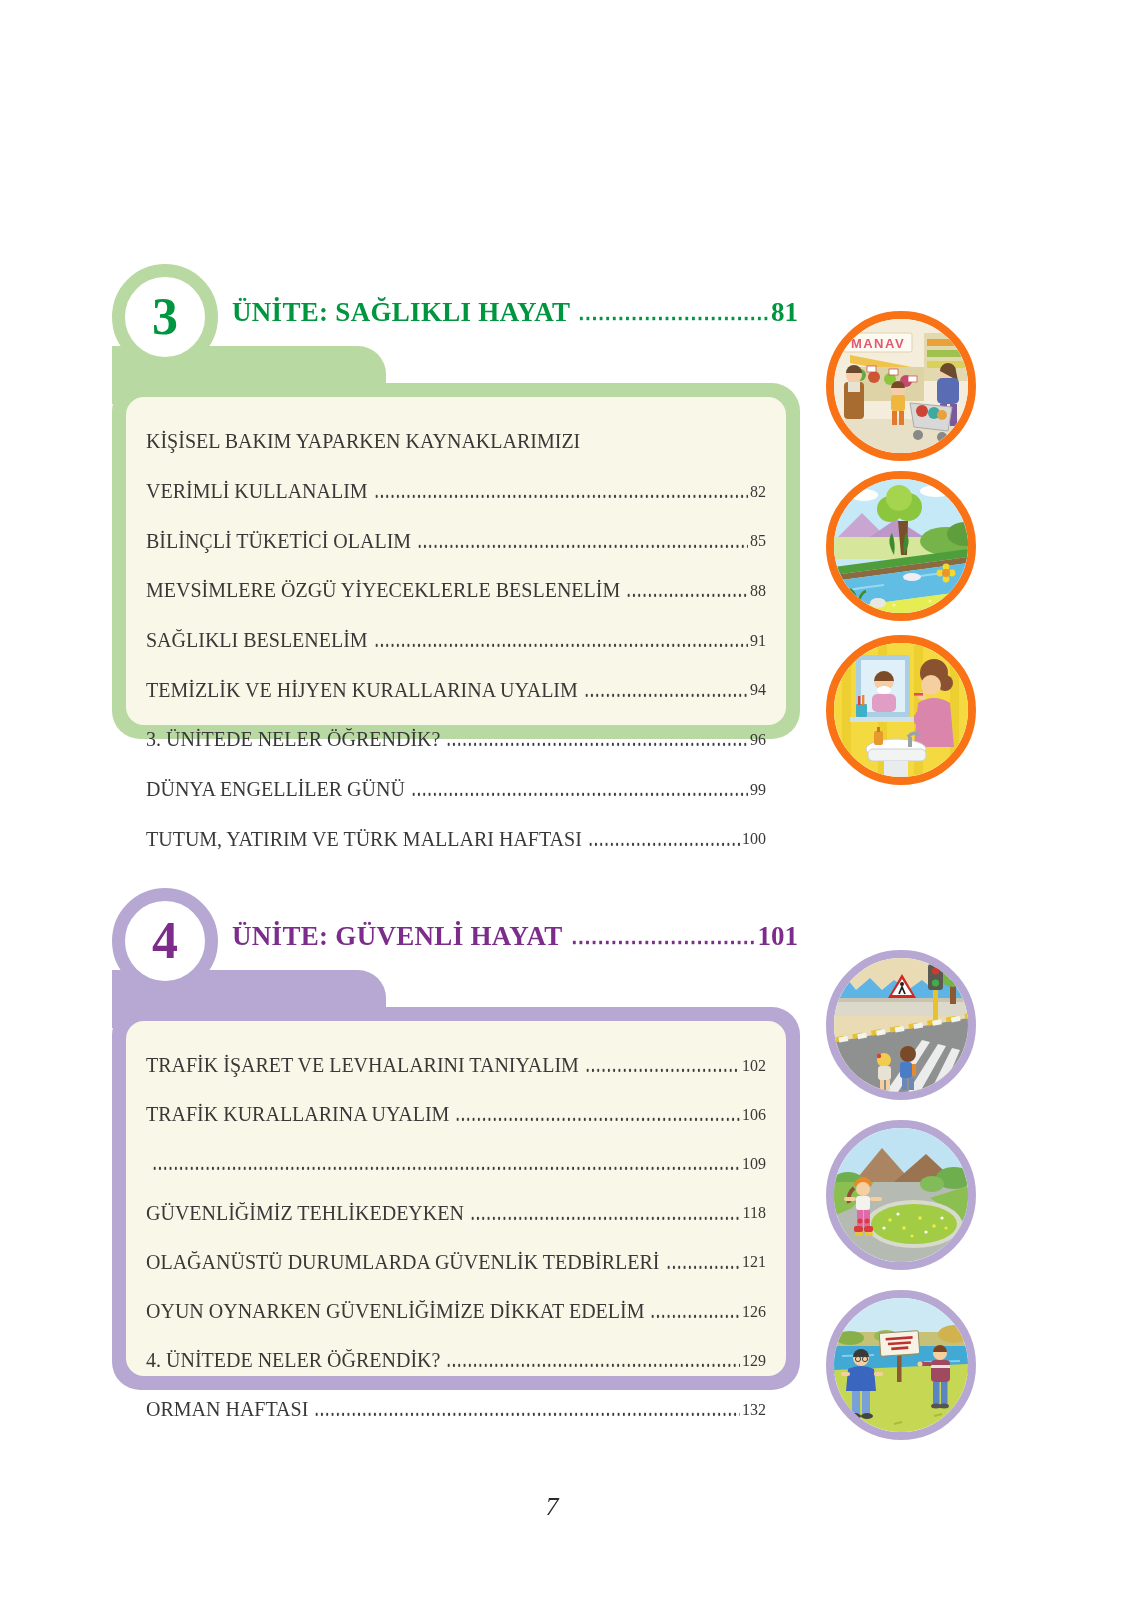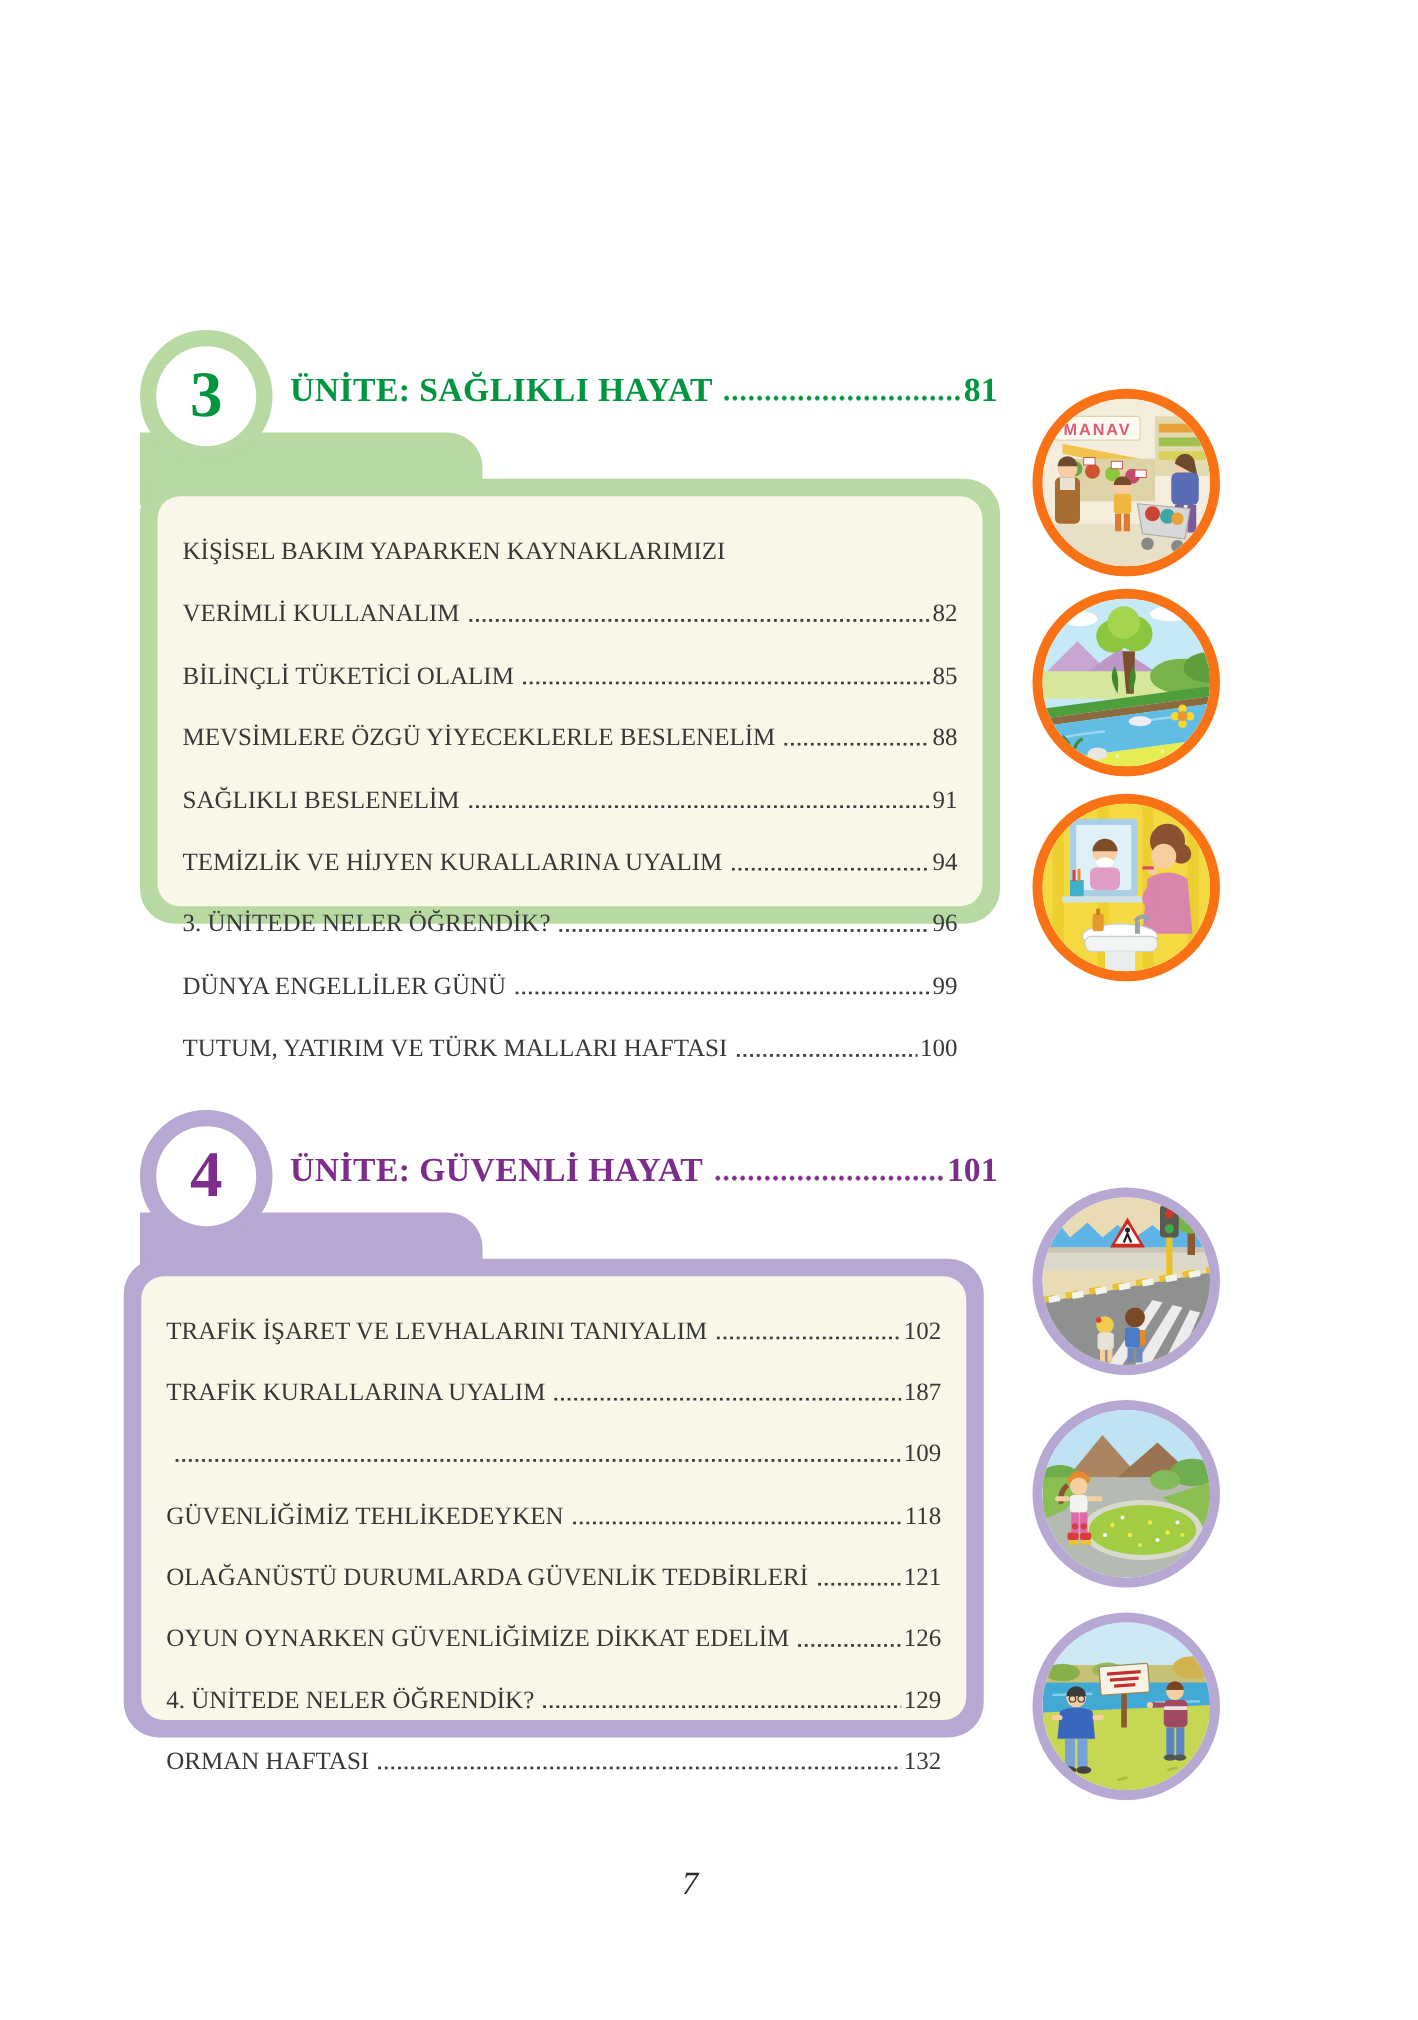--- a/index.html
+++ b/index.html
@@ -34,21 +34,21 @@
   .upage{font-size:27px;font-weight:bold;color:var(--accent);}
 
   
   .toc-pre,.toc-main{height:var(--row-h,33.5px);display:flex;align-items:center;margin-top:16px;}
   .unit3{--row-h:33.7px;}
   .unit4{--row-h:33.2px;}
   .toc-title,.toc-pre{font-size:20px;color:#383838;white-space:nowrap;}
   .toc-dots{flex:1;height:5px;position:relative;top:5px;margin:0 2px 0 6px;
      background-image:radial-gradient(circle,#3a3a3a 1.15px, rgba(0,0,0,0) 1.35px);
      background-size:5.3px 5.3px;background-repeat:repeat-x;background-position:left center;}
-  .toc-page{font-size:20px;color:#383838;}
+  .toc-page{font-size:16px;color:#383838;}
 
   
   .illu{position:absolute;width:150px;height:150px;border-radius:50%;
      box-sizing:border-box;overflow:hidden;background:#fff;z-index:2;}
   .illu.g{border:8px solid #f97316;}
   .illu.p{border:8px solid #b7a8d3;}
   .illu svg{display:block;width:134px;height:134px;}
 
   .footer{position:absolute;left:0;width:1104px;top:1492px;text-align:center;
      font-size:26px;font-style:italic;color:#2a2a2a;}
@@ -249,35 +249,35 @@
       <rect x="50" y="118" width="24" height="16" fill="#e8ecec"></rect>
       <rect x="74" y="94" width="4" height="10" fill="#9aa4a8"></rect>
       <path d="M74,94 q6,-7 11,-1" stroke="#9aa4a8" stroke-width="3.5" fill="none"></path>
       <rect x="40" y="88" width="9" height="14" rx="2" fill="#e8992e"></rect>
       <rect x="43" y="84" width="3" height="5" fill="#c87a1e"></rect>
     </svg>
   </div>
 
   <section class="unit unit4" style="--ring: #b7a8d3; --accent: #7c2c8a; --panel: #f9f7e7;">
     <div class="tab" style="left:112px;top:970px;"></div>
-    <div class="container" style="left:99px;top:1007px;height:383px;">
+    <div class="container" style="left:112px;top:1007px;height:383px;">
       <div class="panel">
         <div class="toc">
             <div class="toc-row">
               <div class="toc-main">
                 <span class="toc-title">TRAFİK İŞARET VE LEVHALARINI TANIYALIM</span>
                 <span class="toc-dots"></span>
                 <span class="toc-page">102</span>
               </div>
             </div>
             <div class="toc-row">
               <div class="toc-main">
                 <span class="toc-title">TRAFİK KURALLARINA UYALIM</span>
                 <span class="toc-dots"></span>
-                <span class="toc-page">187</span>
+                <span class="toc-page">106</span>
               </div>
             </div>
             <div class="toc-row">
               <div class="toc-main">
                 <span class="toc-dots"></span>
                 <span class="toc-page">109</span>
               </div>
             </div>
             <div class="toc-row">
               <div class="toc-main">

